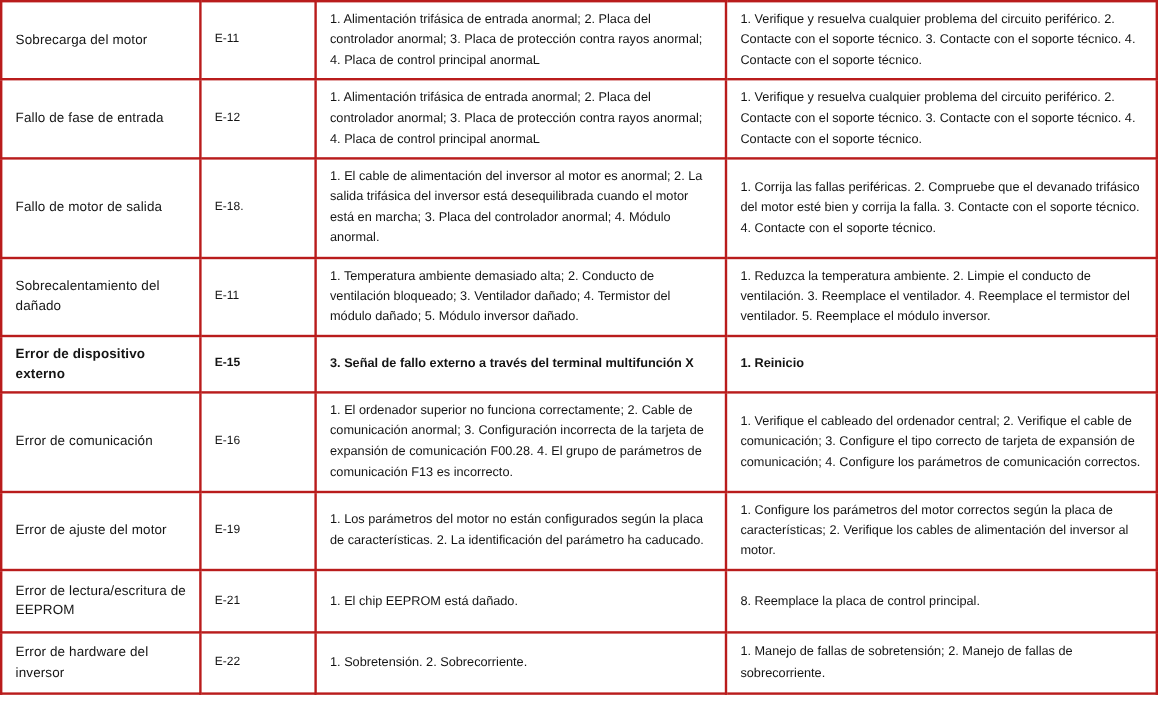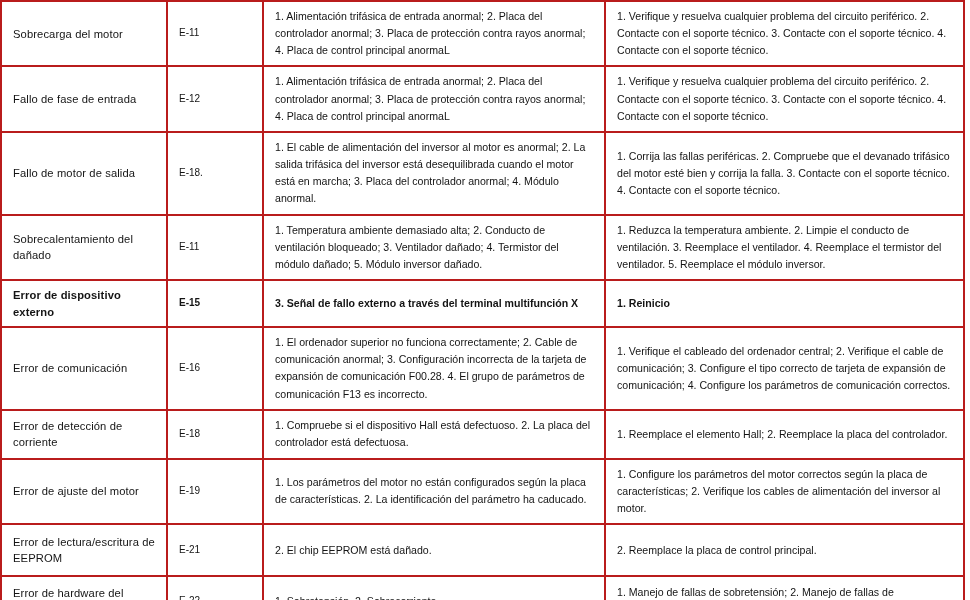--- a/index.html
+++ b/index.html
@@ -113,37 +113,31 @@
         <td class="cell-code">E-15</td>
         <td class="cell-cause">3. Señal de fallo externo a través del terminal multifunción X</td>
         <td class="cell-fix">1. Reinicio</td>
       </tr>
       <tr class="r5">
         <td class="cell-name">Error de comunicación</td>
         <td class="cell-code">E-16</td>
         <td class="cell-cause">1. El ordenador superior no funciona correctamente; 2. Cable de comunicación anormal; 3. Configuración incorrecta de la tarjeta de expansión de comunicación F00.28. 4. El grupo de parámetros de comunicación F13 es incorrecto.</td>
         <td class="cell-fix">1. Verifique el cableado del ordenador central; 2. Verifique el cable de comunicación; 3. Configure el tipo correcto de tarjeta de expansión de comunicación; 4. Configure los parámetros de comunicación correctos.</td>
       </tr>
-      <tr class="r6">
-        <td class="cell-name">Error de detección de corriente</td>
-        <td class="cell-code">E-18</td>
-        <td class="cell-cause">1. Compruebe si el dispositivo Hall está defectuoso. 2. La placa del controlador está defectuosa.</td>
-        <td class="cell-fix">1. Reemplace el elemento Hall; 2. Reemplace la placa del controlador.</td>
-      </tr>
       <tr class="r7">
         <td class="cell-name">Error de ajuste del motor</td>
         <td class="cell-code">E-19</td>
         <td class="cell-cause">1. Los parámetros del motor no están configurados según la placa de características. 2. La identificación del parámetro ha caducado.</td>
         <td class="cell-fix">1. Configure los parámetros del motor correctos según la placa de características; 2. Verifique los cables de alimentación del inversor al motor.</td>
       </tr>
       <tr class="r8">
         <td class="cell-name">Error de lectura/escritura de EEPROM</td>
         <td class="cell-code">E-21</td>
-        <td class="cell-cause">2. El chip EEPROM está dañado.</td>
-        <td class="cell-fix">2. Reemplace la placa de control principal.</td>
+        <td class="cell-cause">1. El chip EEPROM está dañado.</td>
+        <td class="cell-fix">8. Reemplace la placa de control principal.</td>
       </tr>
       <tr class="r9">
         <td class="cell-name">Error de hardware del inversor</td>
         <td class="cell-code">E-22</td>
         <td class="cell-cause">1. Sobretensión. 2. Sobrecorriente.</td>
         <td class="cell-fix">1. Manejo de fallas de sobretensión; 2. Manejo de fallas de sobrecorriente.</td>
       </tr>
 
     </tbody>
   </table>

